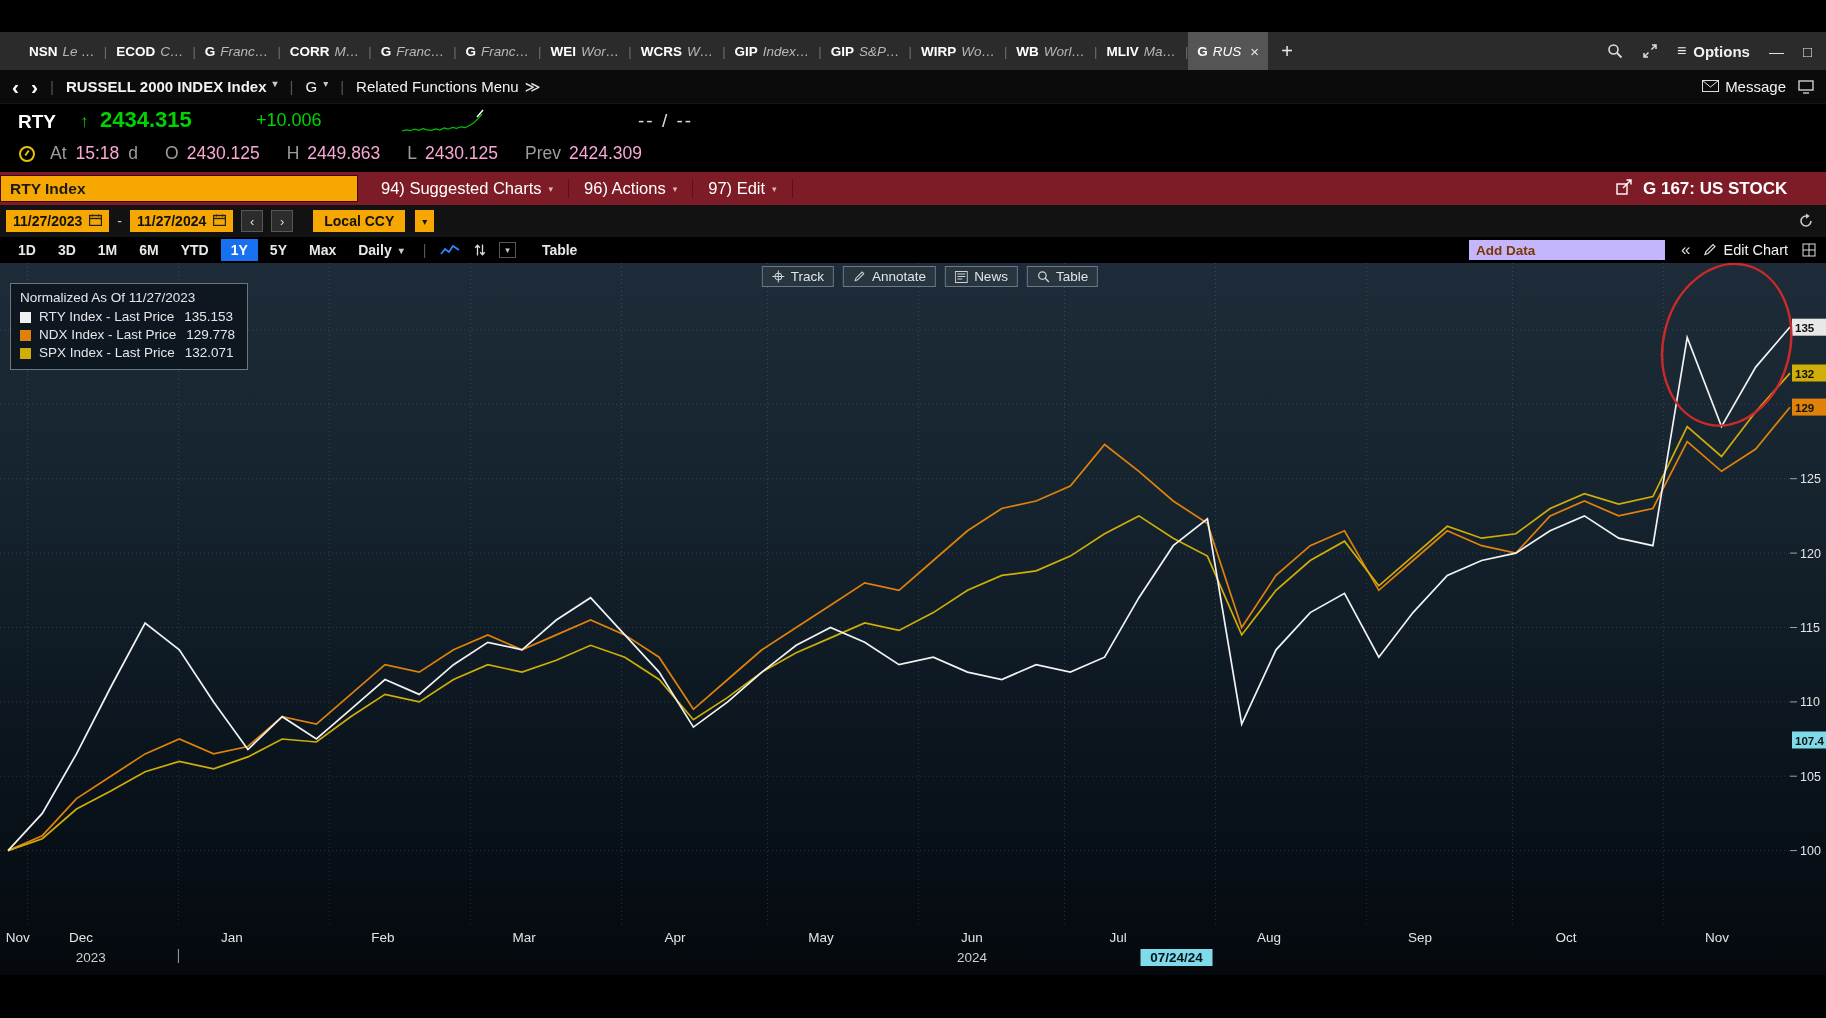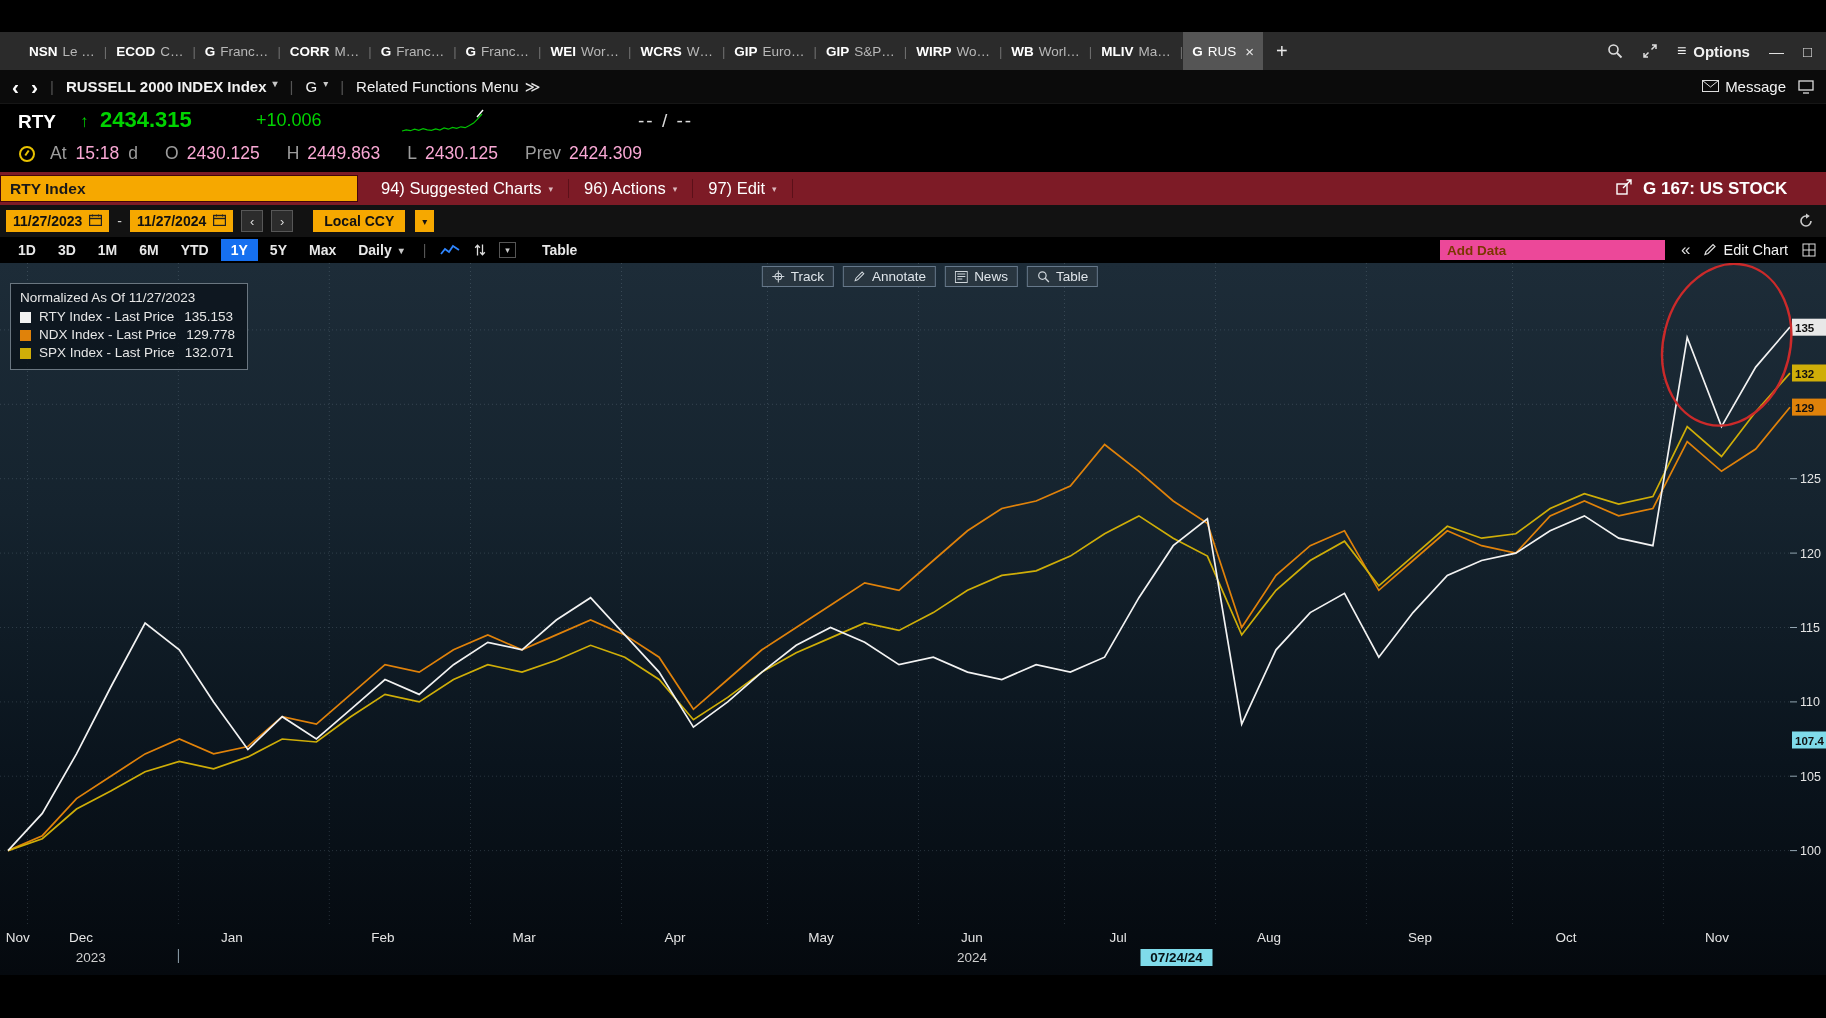--- a/index.html
+++ b/index.html
@@ -6,21 +6,21 @@
   html,body{width:1826px;height:1018px;overflow:hidden;background:#000;
     font-family:"Liberation Sans",sans-serif;color:#e8e8e8;}
   #screen{position:absolute;inset:0;width:1826px;height:1018px;background:#000;}
 
   
   #tab-bar{position:absolute;top:0;left:0;width:1826px;height:70px;background:#000;}
   .tabs-row{position:absolute;top:32px;left:0;width:1826px;height:38px;background:#2b2b2b;display:flex;align-items:stretch;}
   #tab-strip{display:flex;align-items:stretch;padding-left:20px;}
   .tab{display:flex;align-items:center;padding:0 9px;font-size:13.5px;white-space:nowrap;cursor:default;}
   .tab-prefix{font-weight:bold;color:#fff;margin-right:5px;}
-  .tab-label{color:#b8b8b8;}
+  .tab-label{color:#b8b8b8;font-style:italic;}
   .tab.active{background:#555;}
   .tab.active .tab-label{color:#fff;}
   .tab-close{color:#e6e6e6;margin-left:9px;font-size:15px;line-height:1;}
   .tab-sep{color:#6f6f6f;align-self:center;font-size:13px;}
   .tab-new{display:flex;align-items:center;padding:0 13px;color:#e8e8e8;font-size:20px;}
   .win-controls{margin-left:auto;display:flex;align-items:center;gap:19px;padding-right:14px;}
   .win-glyph{color:#e0e0e0;font-size:15px;display:flex;align-items:center;}
   .options{display:flex;gap:7px;align-items:center;color:#f0f0f0;font-size:15px;font-weight:bold;}
   .options .ham{font-size:16px;font-weight:normal;}
 
@@ -79,21 +79,21 @@
     display:flex;align-items:center;padding-left:8px;font-size:14px;color:#e8e8e8;}
   #period-strip{display:flex;align-items:center;gap:2px;}
   .period{padding:3px 10px;font-weight:bold;}
   .period.active{background:#1670f0;color:#fff;}
   .freq{display:flex;align-items:center;gap:7px;padding:0 12px;font-weight:bold;}
   .vbar{color:#555;margin:0 7px;}
   .ptool{display:flex;align-items:center;margin:0 7px;}
   .mini-caret{border:1px solid #555;color:#ccc;font-size:9px;padding:2px 5px;margin-left:6px;}
   .table-label{font-weight:bold;margin-left:26px;}
   .period-spacer{flex:1;}
-  .add-data{width:225px;height:20px;background:#ec4899;border:none;outline:none;font-family:inherit;
+  .add-data{width:196px;height:20px;background:#c4b5fd;border:none;outline:none;font-family:inherit;
     font-size:13.5px;font-weight:bold;color:#5c2c00;padding:0 7px;}
   .add-data::placeholder{color:#7a3700;opacity:1;}
   .chev2{color:#ddd;font-size:17px;margin:0 12px 0 16px;}
   .edit-chart{display:flex;align-items:center;gap:7px;font-size:14.5px;color:#f2f2f2;margin-right:14px;}
   .grid-ico{margin-right:10px;display:flex;}
 
   
   #chart-region{position:absolute;top:263px;left:0;width:1826px;height:712px;
     background:linear-gradient(180deg,#1d2c38 0%,#15232e 35%,#0a141d 70%,#05090e 100%);}
   #chart-svg{position:absolute;top:0;left:0;}
@@ -171,21 +171,21 @@
             <span class="tab-label">Wor…</span>
           </div>
           <span class="tab-sep">|</span>
           <div class="tab">
             <span class="tab-prefix">WCRS</span>
             <span class="tab-label">W…</span>
           </div>
           <span class="tab-sep">|</span>
           <div class="tab">
             <span class="tab-prefix">GIP</span>
-            <span class="tab-label">Euro…</span>
+            <span class="tab-label">Index…</span>
           </div>
           <span class="tab-sep">|</span>
           <div class="tab">
             <span class="tab-prefix">GIP</span>
             <span class="tab-label">S&amp;P…</span>
           </div>
           <span class="tab-sep">|</span>
           <div class="tab">
             <span class="tab-prefix">WIRP</span>
             <span class="tab-label">Wo…</span>

